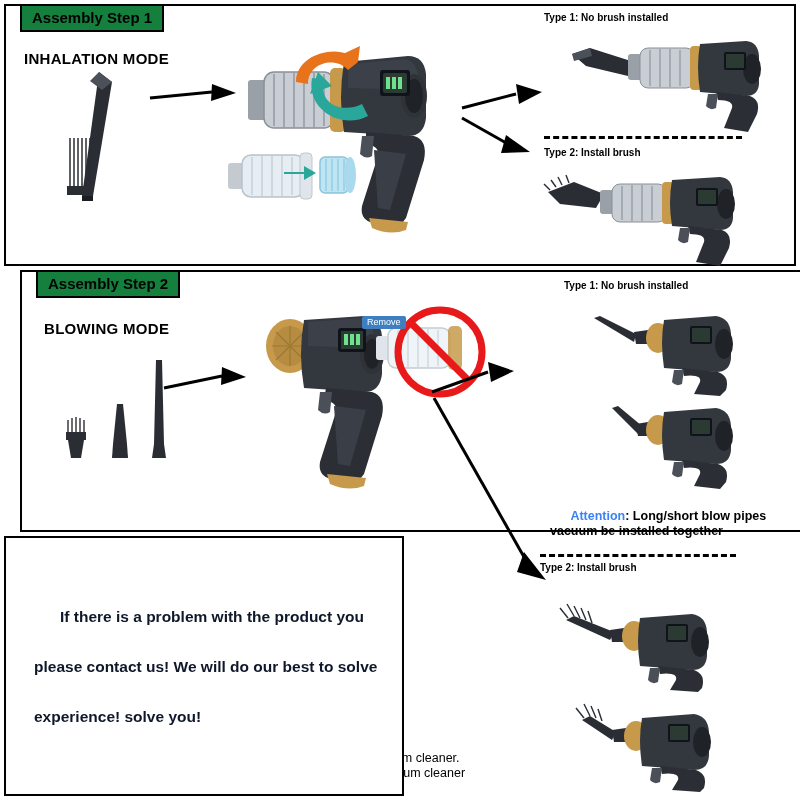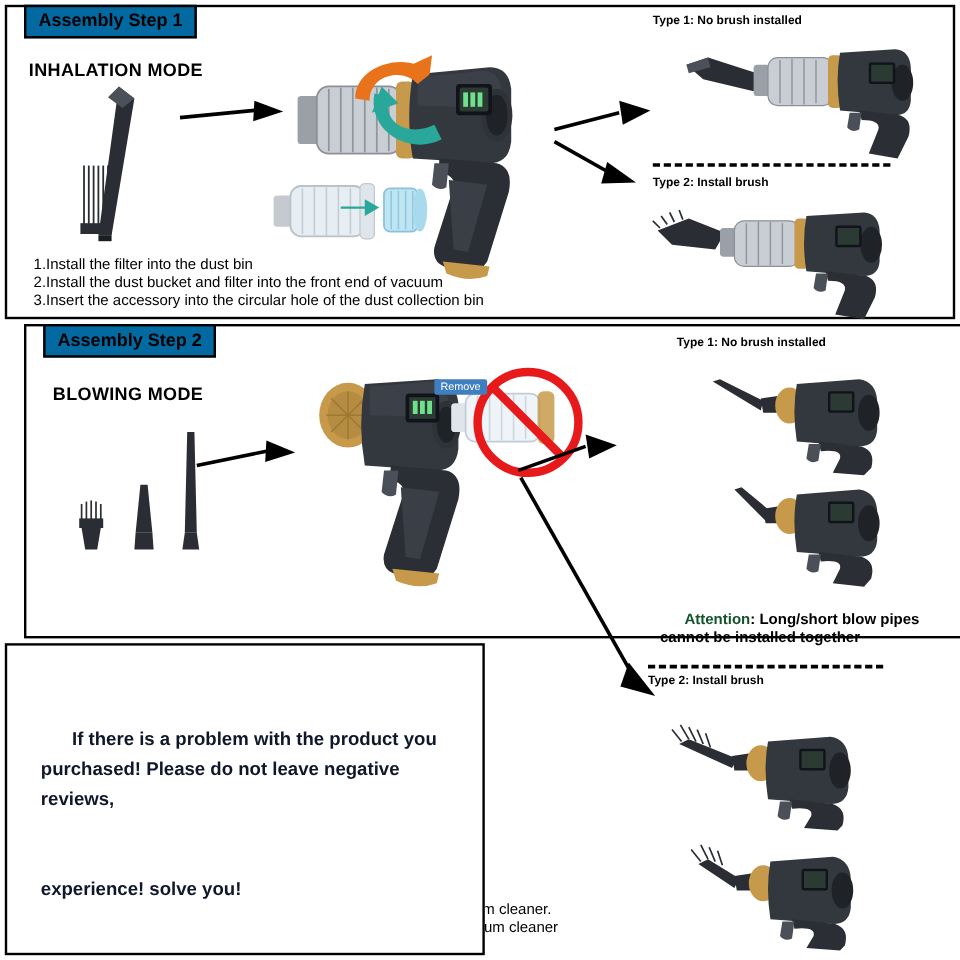--- a/index.html
+++ b/index.html
@@ -23,21 +23,21 @@
     background:#fff;
   }
   #step1-frame { left:4px;  top:4px;   width:792px; height:262px; }
   #step2-frame { left:20px;  top:270px; width:792px; height:262px; }
   #notice-frame{ left:4px;  top:536px; width:400px; height:260px; border:2px solid #000; }
 
   
   .step-header {
     position:absolute;
     border:2px solid #000;
-    background:#0369a1;
+    background:#15803d;
     font-weight:bold;
     font-size:15px;
     padding:3px 10px 4px 10px;
     white-space:nowrap;
   }
   #step1-header { left:14px; top:-2px; }
   #step2-header { left:14px; top:-2px; }
 
   .mode-label {
     position:absolute;
@@ -71,21 +71,21 @@
     height:0;
   }
 
   .attention {
     position:absolute;
     font-size:12.5px;
     font-weight:bold;
     line-height:15px;
     white-space:pre;
   }
-  .attention .att-word { color:#14532d; }
+  .attention .att-word { color:#3b82f6; }
 
   
   #notice-text {
     position:absolute;
     left:34px; top:604px;
     width:350px;
     color:#0f172a;
     font-weight:bold;
     font-size:15.5px;
     line-height:25px;
@@ -291,23 +291,20 @@
         <rect x="118" y="18" width="12" height="42" rx="4" fill="#c79a4b"></rect>
         <path d="M128 16 L176 13 Q188 14 189 28 L189 54 Q188 66 176 66 L128 62 Q124 38 128 16 Z" fill="#33373e"></path>
         <ellipse cx="182" cy="40" rx="9" ry="15" fill="#1f2227"></ellipse>
         <rect x="152" y="24" width="22" height="18" rx="2" fill="#11131a"></rect>
         <rect x="154" y="26" width="18" height="14" fill="#2b3b33"></rect>
         <path d="M144 62 L178 66 Q189 70 185 84 L176 102 L152 98 L160 78 Q162 70 146 70 Z" fill="#2b2f35"></path>
         <path d="M136 64 L146 64 L144 78 Q138 81 134 76 Z" fill="#4a4f58"></path>
       </svg>
     </div>
 
-    <div class="instructions" id="instr1">1.Install the filter into the dust bin
-2.Install the dust bucket and filter into the front end of vacuum
-3.Insert the accessory into the circular hole of the dust collection bin</div>
   </div>
 
   <div class="section" id="step2-frame">
 
     <div class="step-header" id="step2-header">Assembly Step 2</div>
 
     <div class="mode-label" id="mode2">BLOWING MODE</div>
 
     <div class="accessory" style="left:40px; top:142px;">
       <svg width="36" height="56" viewBox="0 0 36 56">
@@ -413,21 +410,21 @@
         <ellipse cx="134" cy="46" rx="9" ry="15" fill="#1f2227"></ellipse>
         <rect x="100" y="28" width="22" height="18" rx="2" fill="#11131a"></rect>
         <rect x="102" y="30" width="18" height="14" fill="#2b3b33"></rect>
         <path d="M92 70 L128 74 Q140 78 136 92 L130 99 L104 96 L110 84 Q112 76 94 78 Z" fill="#2b2f35"></path>
         <path d="M84 72 L94 72 L92 86 Q86 89 82 84 Z" fill="#4a4f58"></path>
       </svg>
     </div>
 
     <div class="attention" style="left:528px; top:222px;">
       <span class="att-word">Attention</span><span>: Long/short blow pipes
-cannot be installed together</span>
+vacuum be installed together</span>
     </div>
 
     <div class="instructions" id="instr2">1.Remove the garbage bin and filter at the front end of the vacuum cleaner.
 2.Install the accessory on the exhaust port at the rear of the vacuum cleaner
 and rotate it to lock it in place.</div>
   </div>
 
   <div class="dashline" style="left:540px; top:554px; width:196px;"></div>
 
   <div class="caption" style="left:540px; top:562px;">Type 2: Install brush</div>
@@ -473,22 +470,22 @@
       <rect x="108" y="38" width="22" height="18" rx="2" fill="#11131a"></rect>
       <rect x="110" y="40" width="18" height="14" fill="#2b3b33"></rect>
       <path d="M100 80 L136 84 Q148 88 144 102 L140 106 L112 104 L118 94 Q120 86 102 88 Z" fill="#2b2f35"></path>
       <path d="M92 82 L102 82 L100 96 Q94 99 90 94 Z" fill="#4a4f58"></path>
     </svg>
   </div>
 
   <div class="section" id="notice-frame"></div>
   <div id="notice-text">
     <span class="indent"></span><span>If there is a problem with the product you</span><br>
-    <span>purchased! Please do not leave negative reviews,</span><br>
     <br>
+    <span>please contact us! We will do our best to solve</span><br>
     <br>
     <span>experience! solve you!</span>
   </div>
 
   <svg id="arrow-layer" width="800" height="800" viewBox="0 0 800 800">
 
     <g>
       <path d="M150 98 L212 92" stroke="#000" stroke-width="3" fill="none"></path>
       <path d="M212 84 L236 93 L211 101 Z" fill="#000"></path>
     </g>

